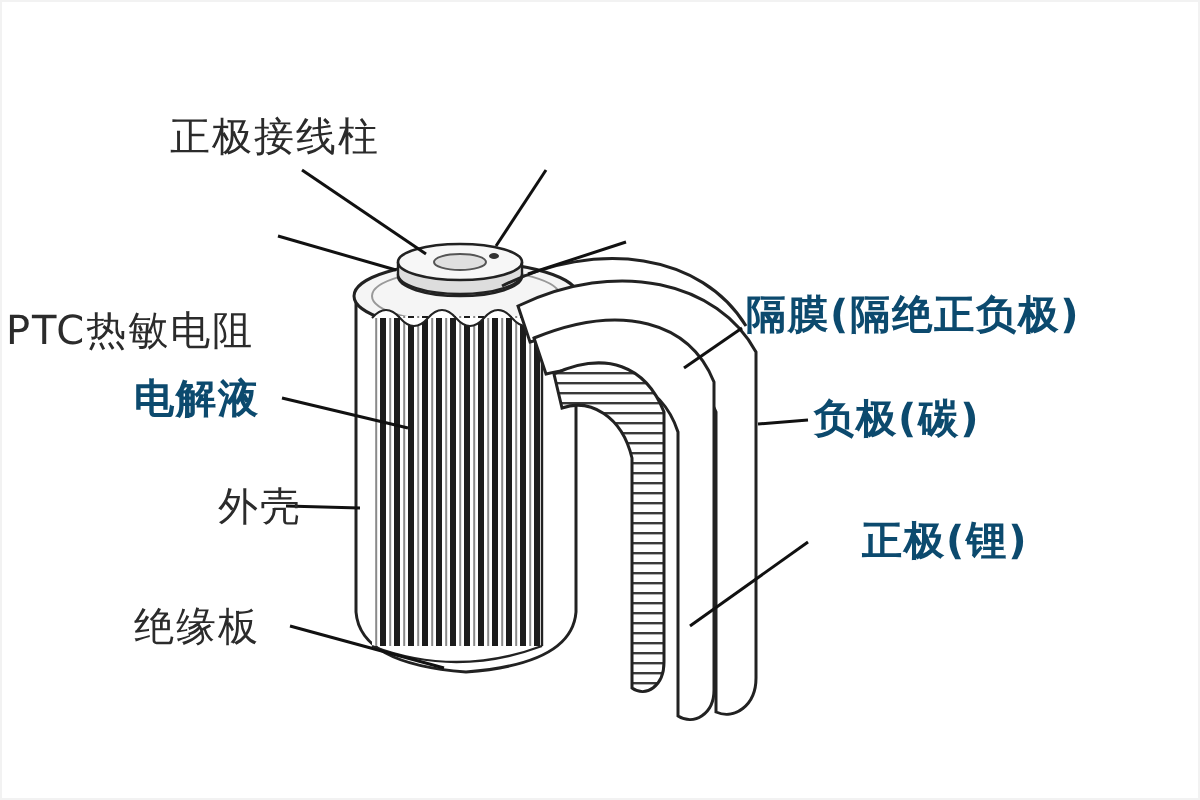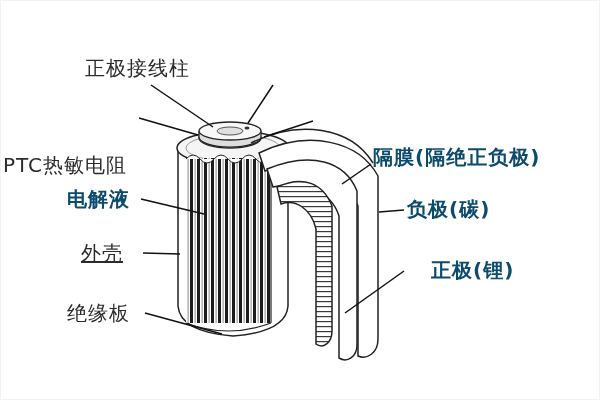--- a/index.html
+++ b/index.html
@@ -75,17 +75,17 @@
       <line x1="403" y1="270" x2="344" y2="312"></line>
       <line x1="144" y1="312" x2="221" y2="333"></line>
     </g>
   </svg>
 
   <div class="lbl" style="left:84px;  top:55px;">正极接线柱</div>
   <div class="lbl" style="left:2px;   top:104px;margin-top:48px;">PTC热敏电阻</div>
   <div class="lbl bold" style="left:372px; top:144px;">隔膜(隔绝正负极)</div>
   <div class="lbl bold" style="left:66px;  top:186px;">电解液</div>
   <div class="lbl bold" style="left:406px; top:196px;">负极(碳)</div>
-  <div class="lbl" style="left:80px;  top:240px;text-decoration:underline;">外壳</div>
+  <div class="lbl" style="left:108px;  top:240px;">外壳</div>
   <div class="lbl bold" style="left:406px; top:257px;margin-left:24px;">正极(锂)</div>
   <div class="lbl" style="left:66px;  top:300px;">绝缘板</div>
 
 </div>
 
 </body></html>

